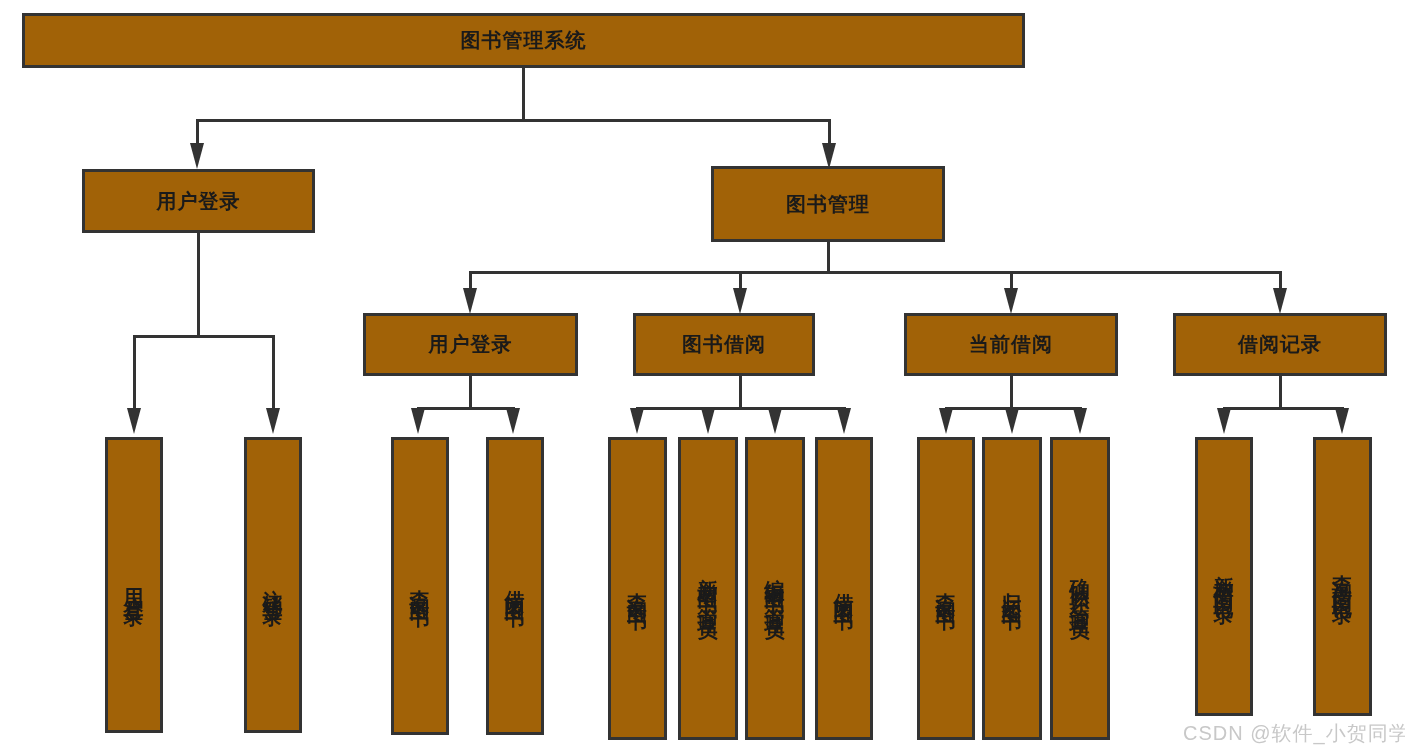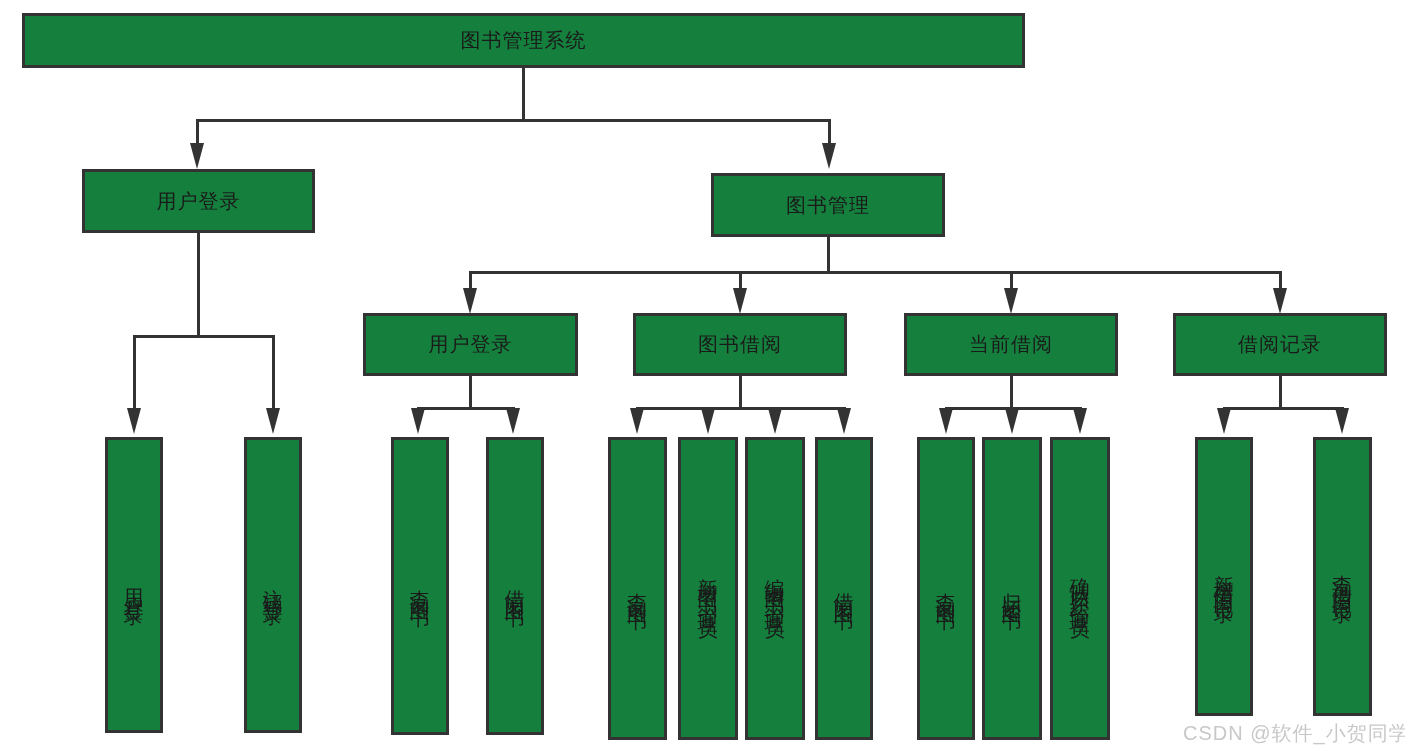--- a/index.html
+++ b/index.html
@@ -4,29 +4,30 @@
 <style>
   :root{
     --line:#333333;
     --text:#1a1a1a;
   }
   html,body{margin:0;padding:0;background:#ffffff;}
   body{font-family:"Liberation Sans","DejaVu Sans",sans-serif;}
   .canvas{position:relative;width:1405px;height:747px;background:#ffffff;overflow:hidden;}
   .node{
     position:absolute;
-    background:#15803d;
+    background:#a16207;
     border:3px solid var(--line);
     box-sizing:border-box;
     display:flex;
     align-items:center;
     justify-content:center;
     color:var(--text);
     font-size:20px;
     letter-spacing:1px;
+    font-weight:bold;
   }
   .leaf span.vert{
     writing-mode:vertical-rl;
     text-orientation:mixed;
     letter-spacing:6px;
     font-size:20px;
     line-height:1;
     color:var(--text);
   }
   .vline{position:absolute;width:3px;background:var(--line);}
@@ -100,28 +101,28 @@
   <div class="arrow" style="left:1217px;top:408px"></div>
   <div class="arrow" style="left:1335px;top:408px"></div>
 
   <div class="node" style="left:22px;top:13px;width:1003px;height:55px">
     <span>图书管理系统</span>
   </div>
 
   <div class="node" style="left:82px;top:169px;width:233px;height:64px">
     <span>用户登录</span>
   </div>
-  <div class="node" style="left:711px;top:173px;width:234px;height:64px">
+  <div class="node" style="left:711px;top:166px;width:234px;height:76px">
     <span>图书管理</span>
   </div>
 
   <div class="node" style="left:363px;top:313px;width:215px;height:63px">
     <span>用户登录</span>
   </div>
-  <div class="node" style="left:633px;top:313px;width:214px;height:63px">
+  <div class="node" style="left:633px;top:313px;width:182px;height:63px">
     <span>图书借阅</span>
   </div>
   <div class="node" style="left:1173px;top:313px;width:214px;height:63px">
     <span>借阅记录</span>
   </div>
   <div class="node" style="left:904px;top:313px;width:214px;height:63px">
     <span>当前借阅</span>
   </div>
 
   <div class="node leaf" style="left:105px;top:437px;width:58px;height:296px">

